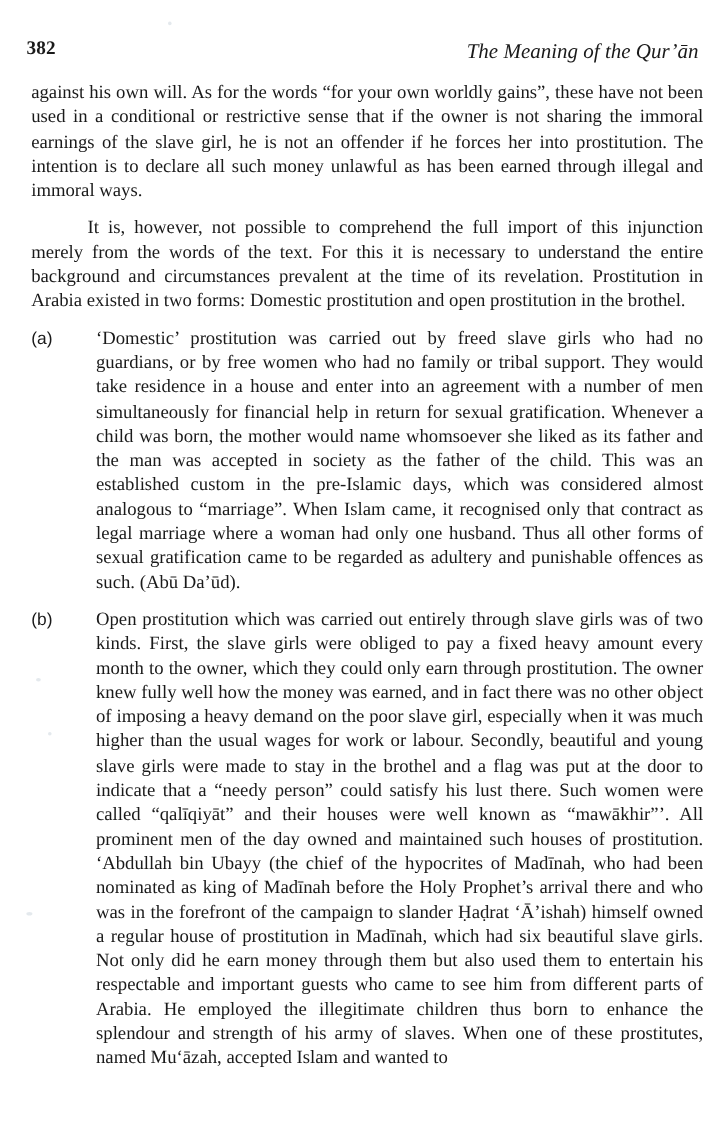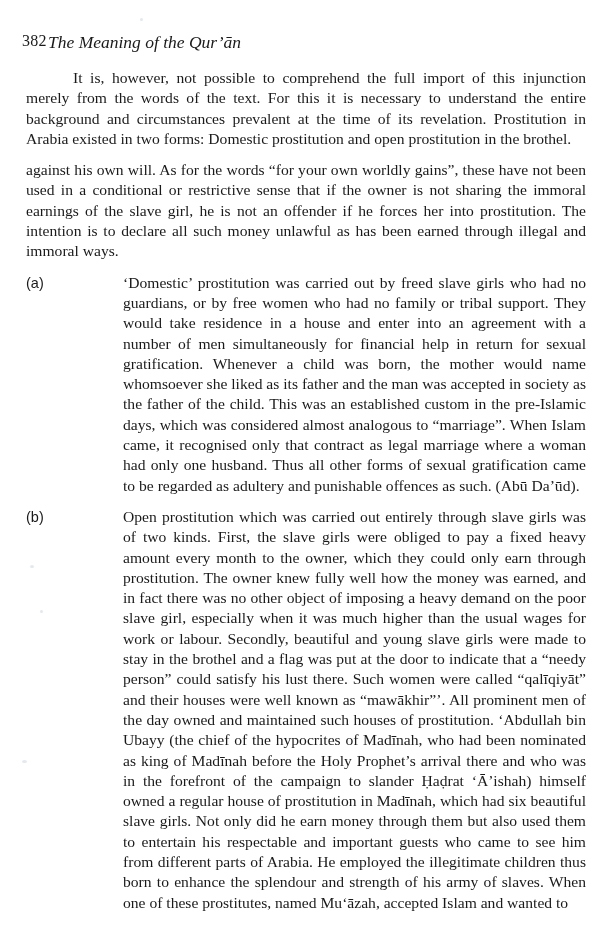--- a/index.html
+++ b/index.html
@@ -27,29 +27,29 @@
       top: 32px;
       left: 22px;
       width: 560px;
       height: 24px;
     }
     .page-number {
       position: absolute;
       left: 0;
       top: 0;
       font-size: 16px;
-      font-weight: normal;
+      font-weight: bold;
       letter-spacing: 0.2px;
     }
     .book-title {
       position: absolute;
       left: 0;
       right: 0;
       top: 0;
-      text-align: left;
+      text-align: right;
       font-size: 17.5px;
       font-style: italic;
       padding-left: 26px;
     }
     .body-text {
       position: absolute;
       left: 26px;
       top: 68px;
       width: 560px;
       font-size: 15.6px;
@@ -70,43 +70,42 @@
     .item-label {
       position: absolute;
       left: 0;
       top: 0;
       font-family: "Liberation Sans", "DejaVu Sans", sans-serif;
       font-size: 14.5px;
     }
     .item-text {
       text-align: justify;
       display: block;
-      margin-left: 43px;
     }
     .it { }
     .speck {
       position: absolute;
       background: #c9d3dc;
       opacity: 0.5;
       border-radius: 50%;
     }
   </style>
 </head>
 <body>
 
 <div class="page">
 
   <div class="running-head">
     <span class="page-number">382</span>
     <span class="book-title">The Meaning of the Qur’ān</span>
   </div>
 
   <div class="body-text">
+    <p class="para">against his own will. As for the words “for your own worldly gains”, these have not been used in a conditional or restrictive sense that if the owner is not sharing the immoral earnings of the slave girl, he is not an offender if he forces her into prostitution. The intention is to declare all such money unlawful as has been earned through illegal and immoral ways.</p>
     <p class="para indent">It is, however, not possible to comprehend the full import of this injunction merely from the words of the text. For this it is necessary to understand the entire background and circumstances prevalent at the time of its revelation. Prostitution in Arabia existed in two forms: Domestic prostitution and open prostitution in the brothel.</p>
-    <p class="para">against his own will. As for the words “for your own worldly gains”, these have not been used in a conditional or restrictive sense that if the owner is not sharing the immoral earnings of the slave girl, he is not an offender if he forces her into prostitution. The intention is to declare all such money unlawful as has been earned through illegal and immoral ways.</p>
 
     <div class="item">
       <span class="item-label">(a)</span>
       <span class="item-text">‘Domestic’ prostitution was carried out by freed slave girls who had no guardians, or by free women who had no family or tribal support. They would take residence in a house and enter into an agreement with a number of men simultaneously for financial help in return for sexual gratification. Whenever a child was born, the mother would name whomsoever she liked as its father and the man was accepted in society as the father of the child. This was an established custom in the pre-Islamic days, which was considered almost analogous to “marriage”. When Islam came, it recognised only that contract as legal marriage where a woman had only one husband. Thus all other forms of sexual gratification came to be regarded as adultery and punishable offences as such. (Abū Da’ūd).</span>
     </div>
 
     <div class="item">
       <span class="item-label">(b)</span>
       <span class="item-text"><span>Open prostitution which was carried out entirely through slave girls was of two kinds. First, the slave girls were obliged to pay a fixed heavy amount every month to the owner, which they could only earn through prostitution. The owner knew fully well how the money was earned, and in fact there was no other object of imposing a heavy demand on the poor slave girl, especially when it was much higher than the usual wages for work or labour. Secondly, beautiful and young slave girls were made to stay in the brothel and a flag was put at the door to indicate that a “needy person” could satisfy his lust there. Such women were called </span><span class="it">“qalīqiyāt”</span><span> and their houses were well known as “</span><span class="it">mawākhir”</span><span>’. All prominent men of the day owned and maintained such houses of prostitution. ‘Abdullah bin Ubayy (the chief of the hypocrites of Madīnah, who had been nominated as king of Madīnah before the Holy Prophet’s arrival there and who was in the forefront of the campaign to slander Ḥaḍrat ‘Ā’ishah) himself owned a regular house of prostitution in Madīnah, which had six beautiful slave girls. Not only did he earn money through them but also used them to entertain his respectable and important guests who came to see him from different parts of Arabia. He employed the illegitimate children thus born to enhance the splendour and strength of his army of slaves. When one of these prostitutes, named Mu‘āzah, accepted Islam and wanted to</span></span>
     </div>

